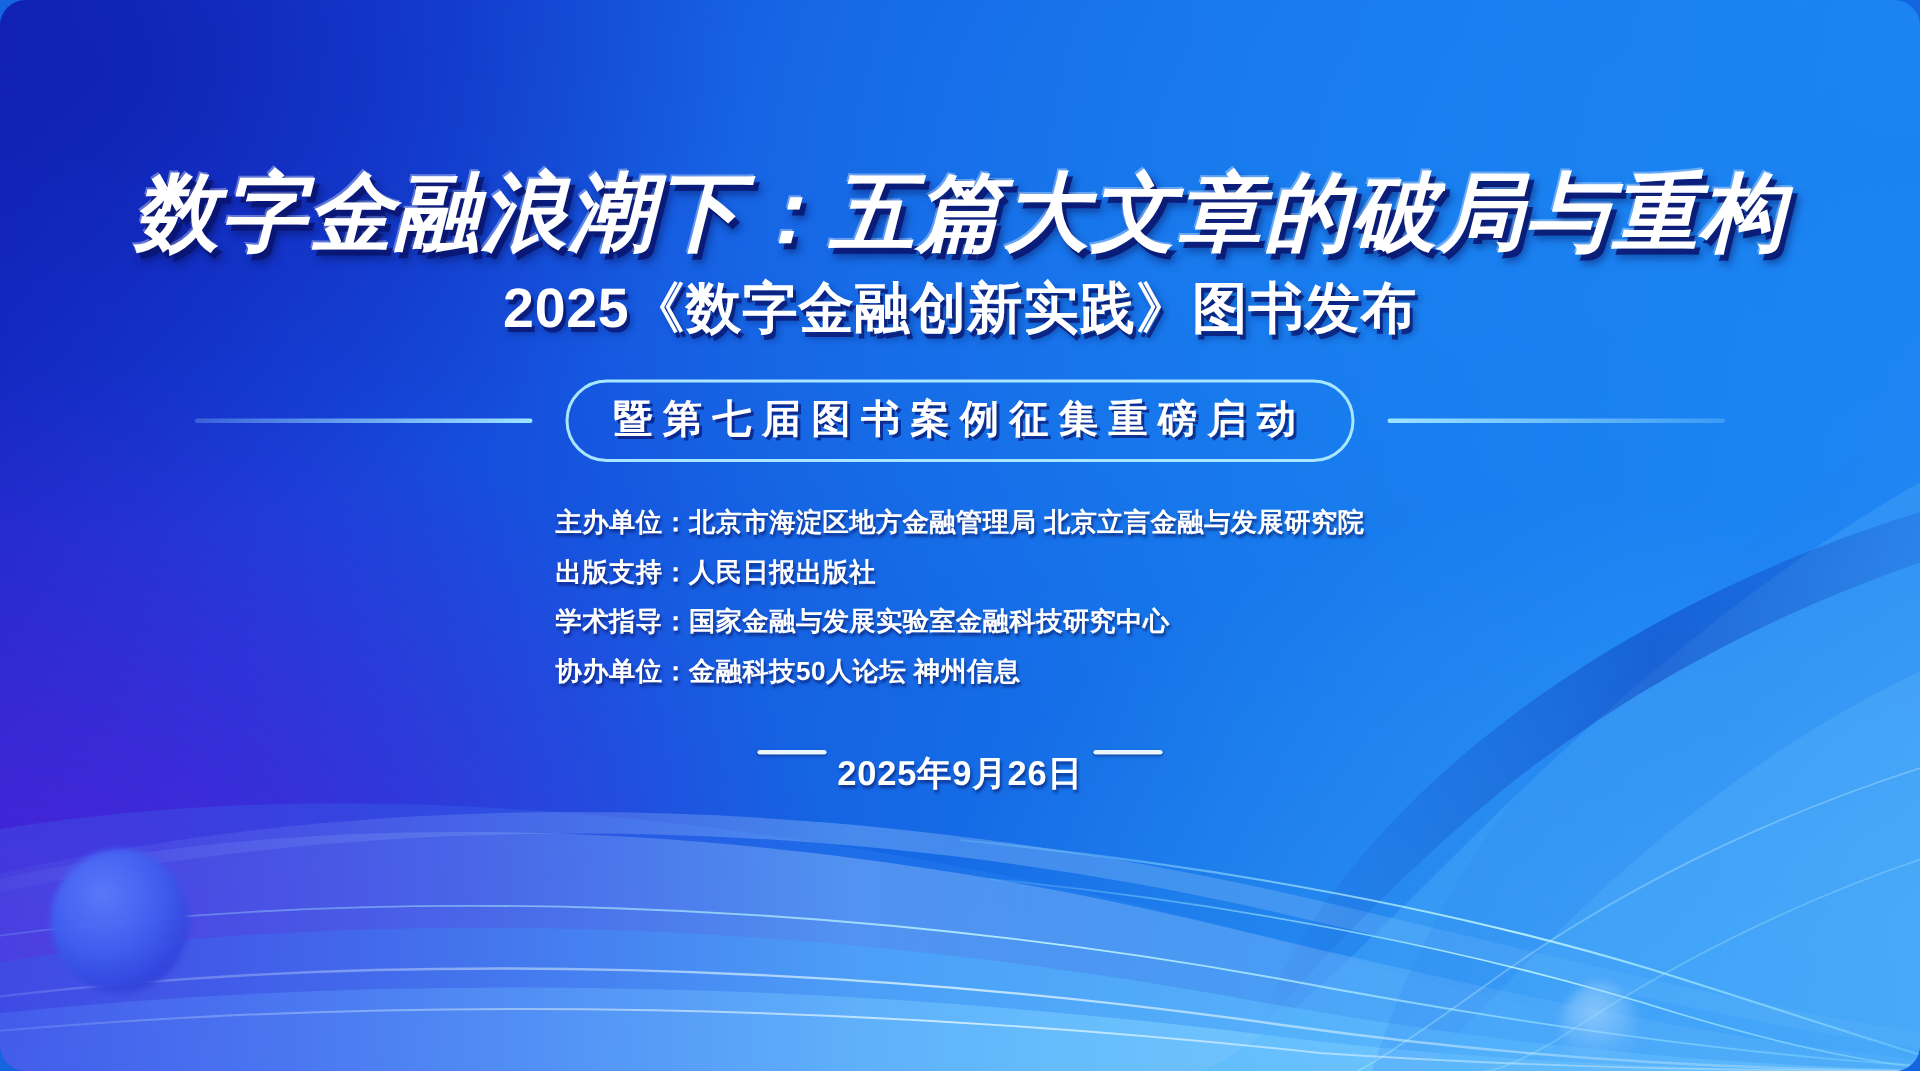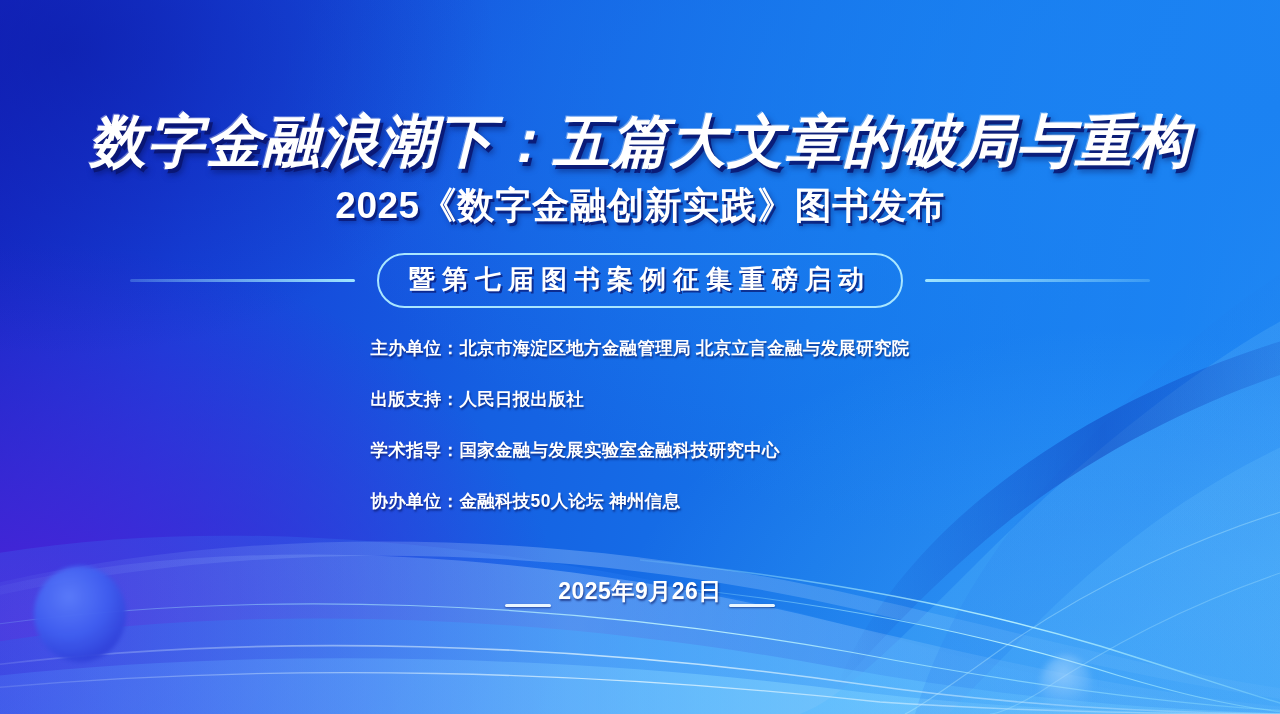--- a/index.html
+++ b/index.html
@@ -11,20 +11,21 @@
   }
 
   #poster {
     position:relative;
     width:1280px; height:714px;
     overflow:hidden;
     background:
       radial-gradient(ellipse 70% 90% at 2% 88%, #4b22d8 0%, rgba(75,34,216,0) 60%),
       radial-gradient(ellipse 120% 100% at 100% 15%, #1b82f2 0%, rgba(27,130,242,0) 65%),
       linear-gradient(100deg, #1628c6 0%, #1640d8 16%, #1560e2 40%, #1576ea 65%, #1b84f3 88%, #2a93f7 100%);
+    border-radius: 17px;
   }
 
   
   .bg { position:absolute; pointer-events:none; }
 
   #bg-svg { left:0; top:0; width:1280px; height:714px; }
 
   #glow-sphere {
     left:34px; top:566px; width:92px; height:96px;
     border-radius:50%;
@@ -102,35 +103,35 @@
     font-size:26px;
     font-weight:700;
     letter-spacing:7px;
     color:#ffffff;
     white-space:nowrap;
     text-shadow:2px 2px 0 rgba(9,20,110,.7);
   }
 
   #org-block {
     margin-top:28px;
-    display:flex; flex-direction:column; gap:27px;
+    display:flex; flex-direction:column; gap:9px;
     align-items:flex-start;
   }
   .org-line {
     font-size:17.5px;
     font-weight:700;
     color:#ffffff;
     white-space:nowrap;
     letter-spacing:.3px;
     text-shadow:1px 2px 2px rgba(8,18,90,.65);
   }
 
   #date-row {
-    margin-top:63px;
-    display:flex; align-items:flex-end; gap:7px;
+    margin-top:41px;
+    display:flex; align-items:flex-start; gap:7px;
   }
   .date-dash {
     width:46px; height:3px; border-radius:2px;
     background:#eaf6ff;
     box-shadow:0 1px 2px rgba(8,18,90,.5);
   }
   #date-text {
     font-size:23px; font-weight:700; color:#ffffff;
     letter-spacing:.5px;
     text-shadow:1px 2px 2px rgba(8,18,90,.6);

